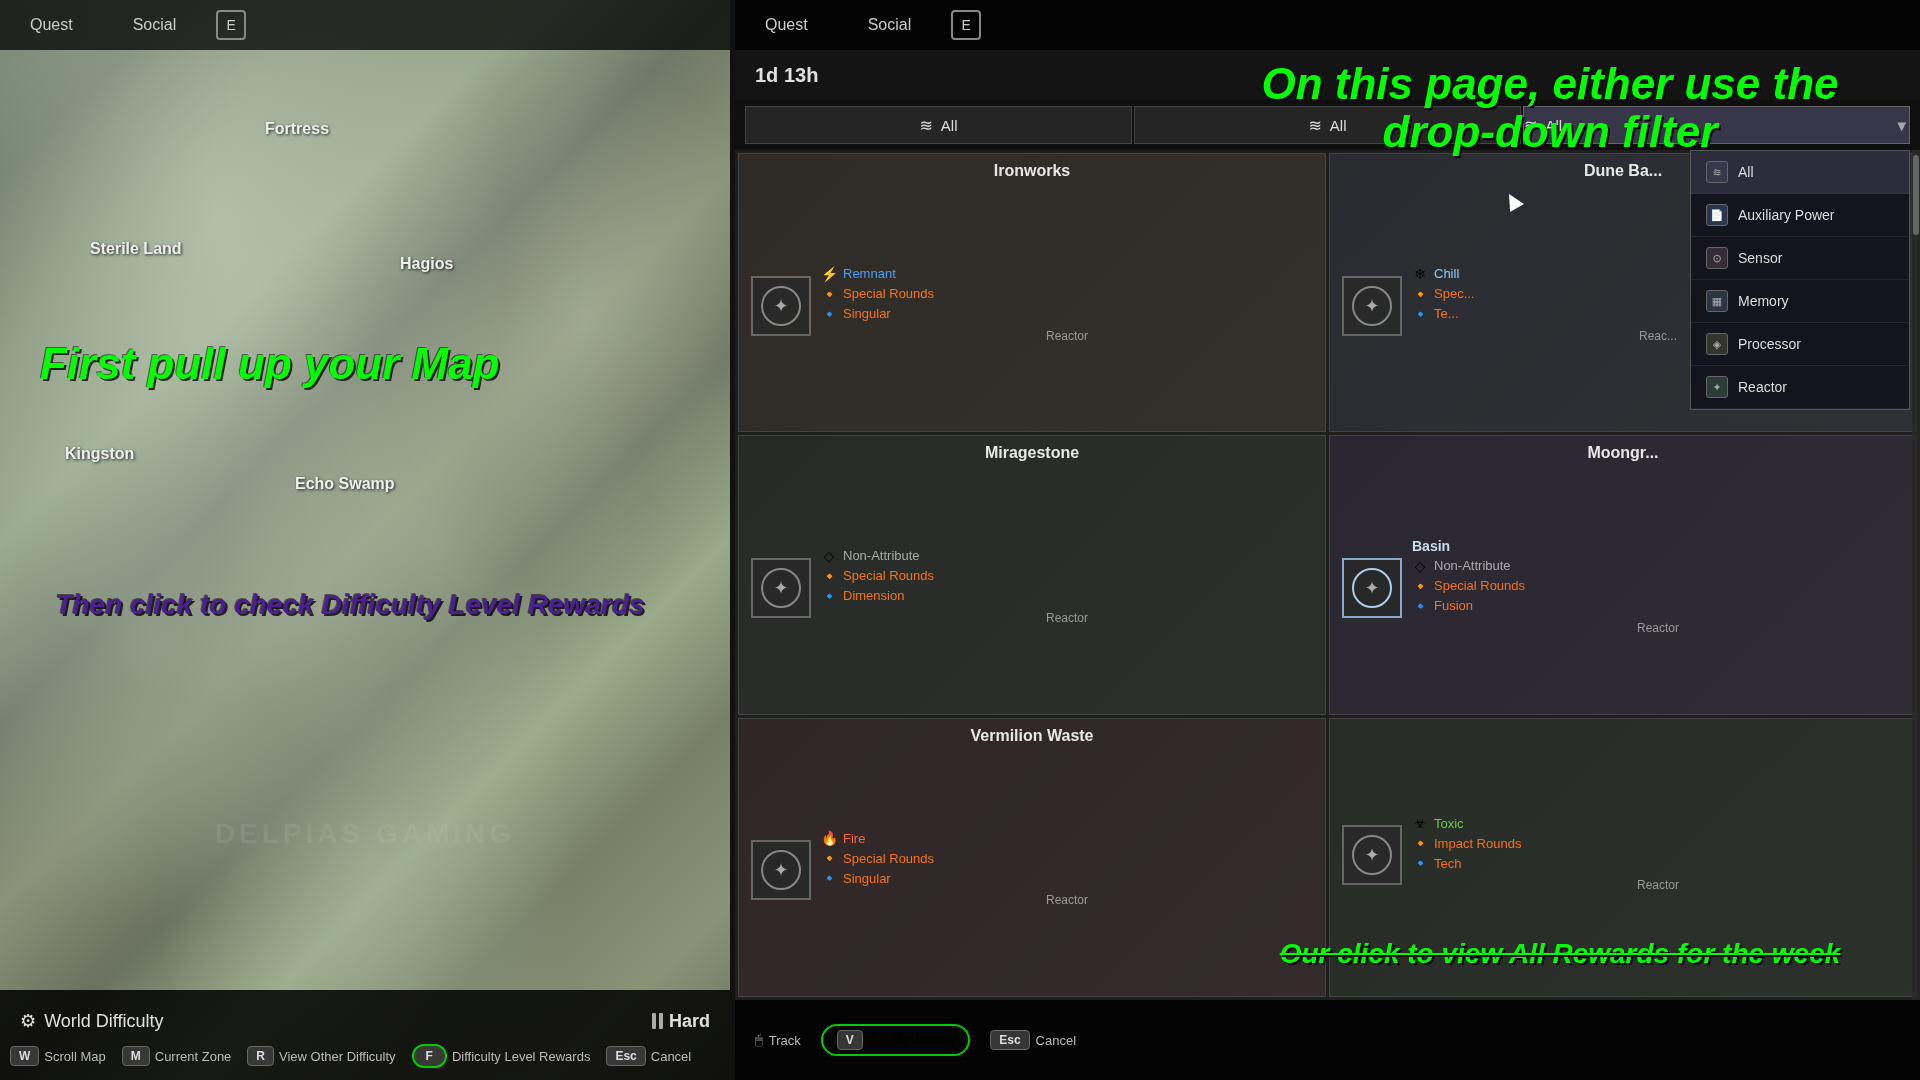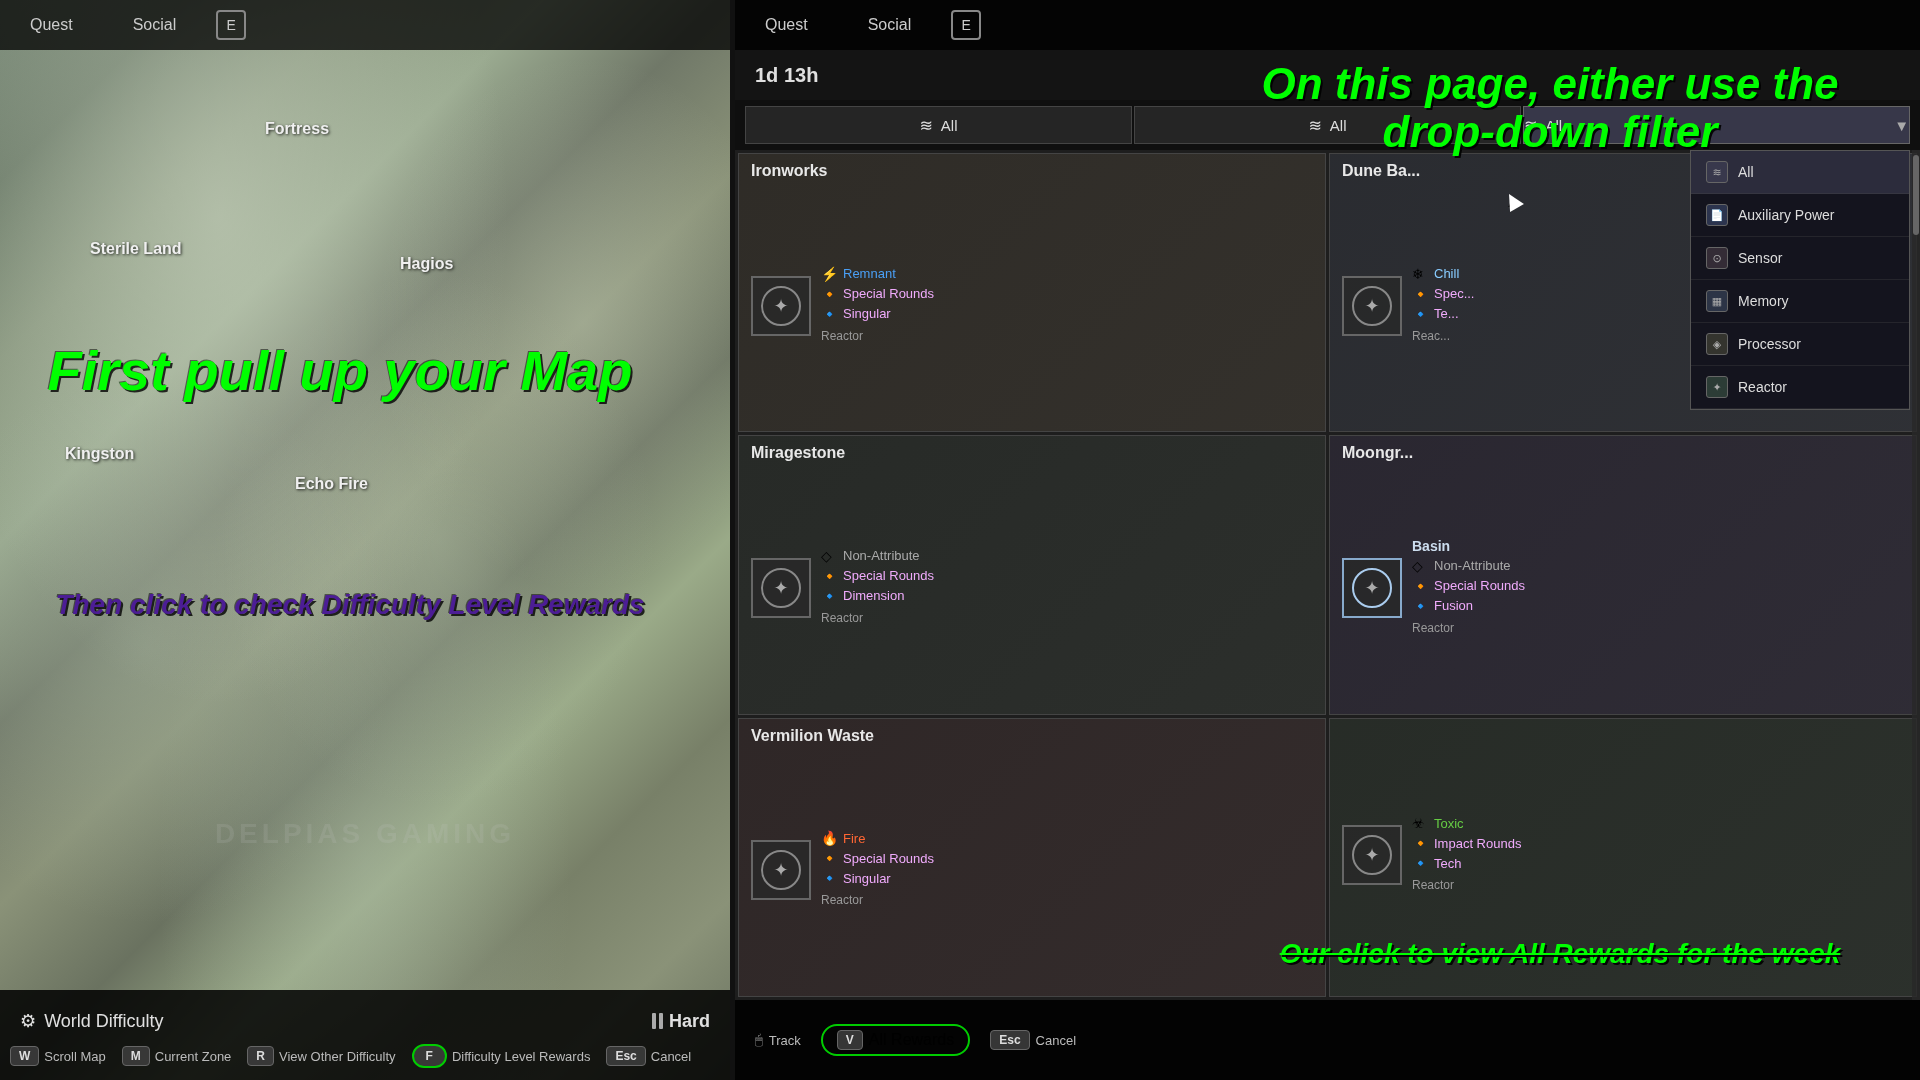--- a/index.html
+++ b/index.html
@@ -91,23 +91,22 @@
       font-weight: 900;
       font-style: italic;
       text-shadow: 2px 2px 0px rgba(0,0,0,0.8), -1px -1px 0 rgba(0,0,0,0.5);
       line-height: 1.1;
     }
 
     .text-map-pull {
       top: 340px;
       left: 40px;
       color: #00ff00;
-      font-size: 56px;
+      font-size: 44px;
       width: 600px;
-      text-align: center;
     }
 
     .text-click-check {
       top: 590px;
       left: 40px;
       color: #4c1d95;
       font-size: 28px;
       width: 620px;
       text-align: center;
     }
@@ -340,20 +339,21 @@
       top: 150px;
       left: 0;
       right: 0;
       bottom: 80px;
       display: grid;
       grid-template-columns: 1fr 1fr;
       grid-template-rows: repeat(3, 1fr);
       gap: 3px;
       padding: 3px;
       overflow: hidden;
+      text-align: center;
     }
 
     .reactor-card {
       background: #2a2a2a;
       border: 1px solid #444;
       position: relative;
       overflow: hidden;
       display: flex;
       flex-direction: column;
     }
@@ -432,21 +432,21 @@
       margin-bottom: 4px;
       font-size: 13px;
     }
 
     .stat-icon {
       font-size: 14px;
       width: 16px;
     }
 
     .stat-label {
-      color: #f0abfc;
+      color: #f97316;
     }
 
     .stat-label.electric { color: #4a9ff5; }
     .stat-label.fire { color: #ff6633; }
     .stat-label.toxic { color: #66cc44; }
     .stat-label.chill { color: #88ccff; }
     .stat-label.non-attr { color: #aaaaaa; }
 
     .reactor-type {
       color: #999;
@@ -568,21 +568,21 @@
 </head>
 <body>
 
 <div class="left-panel">
   <div class="map-bg">
 
     <span class="map-label" style="top:120px;left:265px;">Fortress</span>
     <span class="map-label" style="top:240px;left:90px;">Sterile Land</span>
     <span class="map-label" style="top:255px;left:400px;">Hagios</span>
     <span class="map-label" style="top:445px;left:65px;">Kingston</span>
-    <span class="map-label" style="top:475px;left:295px;">Echo Fire</span>
+    <span class="map-label" style="top:475px;left:295px;">Echo Swamp</span>
 
     <div style="position:absolute;bottom:230px;left:50%;transform:translateX(-50%);color:rgba(200,200,200,0.15);font-size:28px;font-weight:900;letter-spacing:4px;pointer-events:none;">DELPIAS GAMING</div>
   </div>
 
   <div class="top-nav-left">
     <div class="nav-tab">Quest</div>
     <div class="nav-tab">Social</div>
     <div class="nav-e-btn">E</div>
   </div>
 

